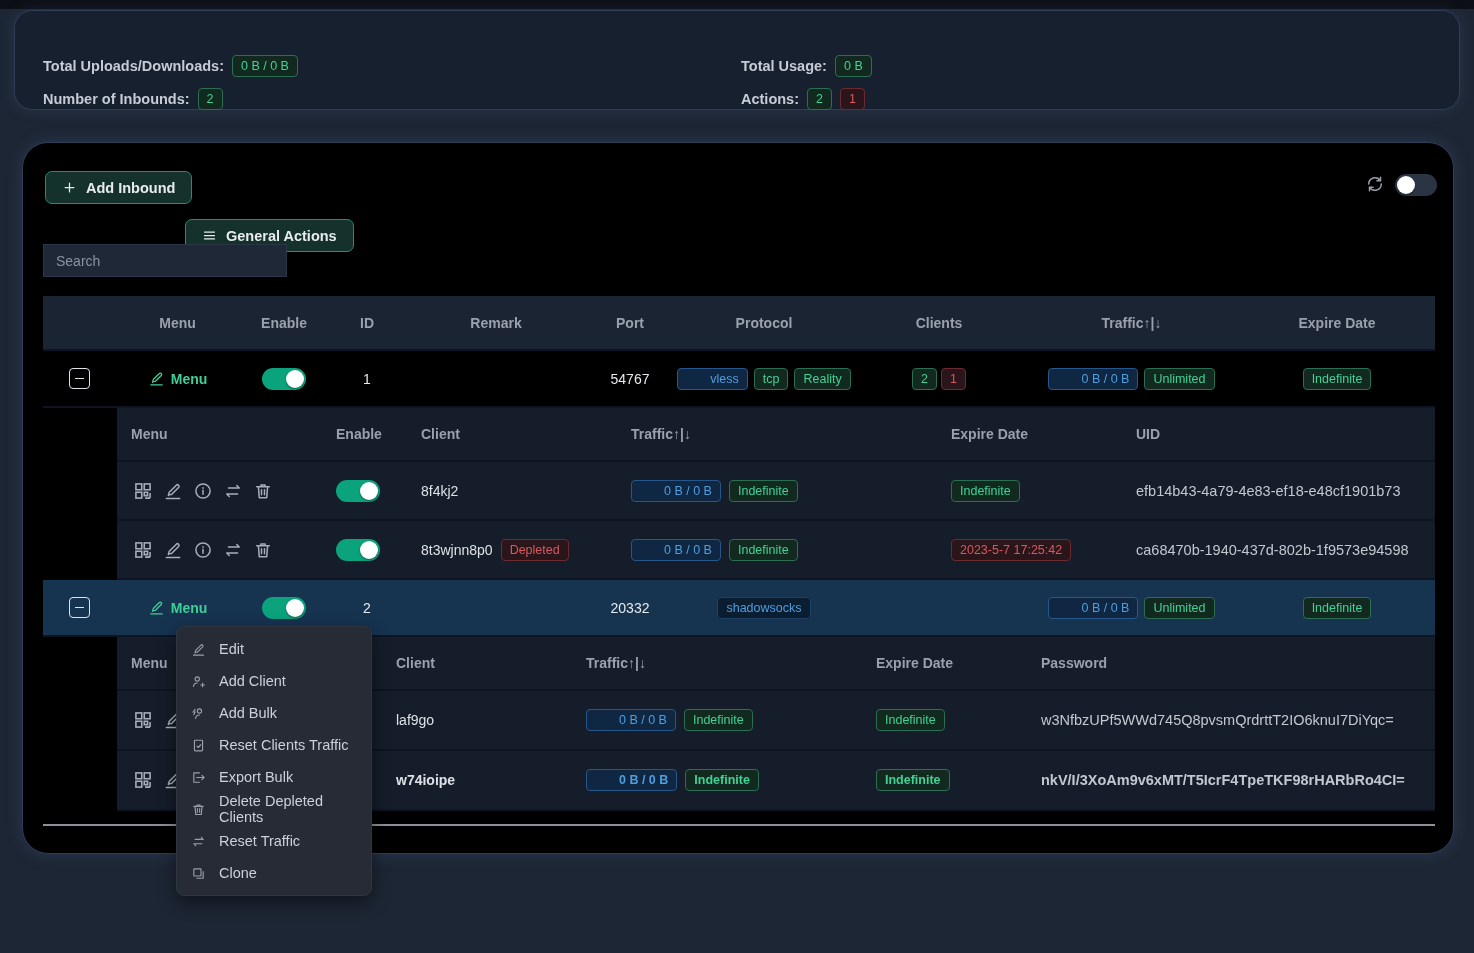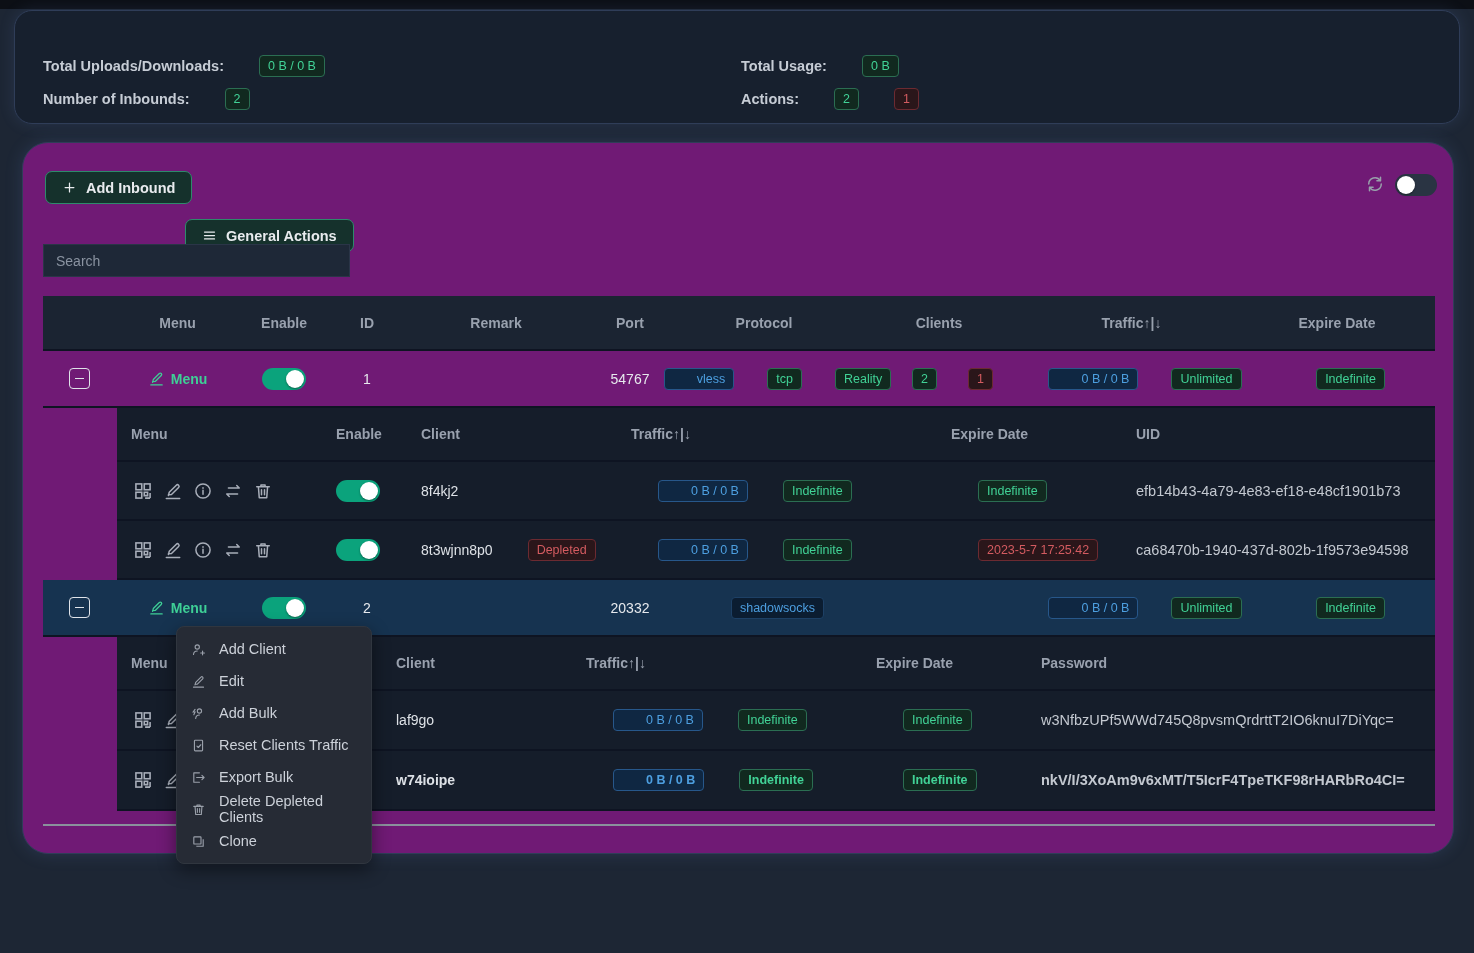--- a/index.html
+++ b/index.html
@@ -8,58 +8,58 @@
     background:#1d2634;
     font-family:"Liberation Sans", sans-serif;
     position:relative;
     overflow:hidden;
     color:#dfe3e8;
   }
   .topstrip { position:absolute; top:0; left:0; width:100%; height:9px; background:#0c0f15; }
 
   
   .stats-card {
-    position:absolute; top:10px; left:14px; width:1446px; height:114px;
+    position:absolute; top:10px; left:14px; width:1446px; height:100px;
     background:#17202e; border:1px solid #2f3d58; border-radius:18px;
     box-shadow:0 0 16px rgba(110,150,230,0.14);
   }
   .main-card {
     position:absolute; top:142px; left:22px; width:1432px; height:712px;
-    background:#701a75; border:1px solid #2f3d58; border-radius:26px;
+    background:#000000; border:1px solid #2f3d58; border-radius:26px;
     box-shadow:0 0 18px rgba(110,150,230,0.16);
   }
 
   
   .stats-col { position:absolute; top:44px; display:flex; flex-direction:column; gap:11px; }
   .stats-col.left { left:28px; }
   .stats-col.right { left:726px; }
   .stat-line { display:flex; align-items:center; gap:8px; height:22px; }
   .stat-label { color:#c6ccd5; font-size:14.5px; font-weight:700; }
 
   
   .badge {
     display:inline-block; padding:1px 8px; border-radius:4px;
-    font-size:12.5px; line-height:18px; border:1px solid; white-space:nowrap;margin-left:27px;
+    font-size:12.5px; line-height:18px; border:1px solid; white-space:nowrap;
   }
   .b-green { color:#41d296; border-color:#2b6e52; background:#11291f; }
   .b-red   { color:#d35b60; border-color:#6c2a31; background:#2a161a; }
   .b-blue  { color:#4d9fe0; border-color:#27578a; background:#0f2742;padding-left:32px; }
   .b-navy  { color:#4d9fe0; border-color:#1d4065; background:#0b1d31; }
 
   
   .btn {
     position:absolute; top:28px; height:33px; display:flex; align-items:center; gap:9px;
     background:#15312c; border:1px solid #2e8a6b; border-radius:7px;
     color:#e8ebee; font-size:14.5px; font-weight:600; padding:0 16px; cursor:pointer;
     font-family:"Liberation Sans", sans-serif;
   }
   .btn .bicon { display:flex; color:#e8ebee; }
   .btn svg { width:15px; height:15px; }
   .search {
-    position:absolute; top:101px; left:20px; width:307px; height:33px;
+    position:absolute; top:101px; left:20px; width:244px; height:33px;
     background:#1e2837; border:1px solid #2a3547; border-radius:0;
     color:#cfd4db; font-size:14px; padding:6px 12px; outline:none;
     font-family:"Liberation Sans", sans-serif;
   }
   .search::placeholder { color:#8a93a1; }
   .refresh-btn { position:absolute; top:31px; left:1342px; width:22px; height:22px; color:#98a0ab; cursor:pointer; }
   .refresh-btn svg { width:20px; height:20px; }
   .switch {
     position:relative; display:inline-block; width:44px; height:22px; border-radius:11px;
     background:#0ba37c; cursor:pointer; flex:none;
@@ -512,36 +512,36 @@
     </div>
 
     <div class="tbl-gap"></div>
     <div class="light-divider"></div>
   </div>
 
   <div class="ctxmenu">
     <div class="ctxitem">
       <span class="cicon">
           <svg viewBox="0 0 24 24">
+            <use href="#i-edit"></use>
+          </svg>
+        </span>
+      <span>Edit</span>
+    </div>
+    <div class="ctxitem">
+      <span class="cicon">
+          <svg viewBox="0 0 24 24">
             <use href="#i-useradd"></use>
           </svg>
         </span>
       <span>Add Client</span>
     </div>
     <div class="ctxitem">
       <span class="cicon">
           <svg viewBox="0 0 24 24">
-            <use href="#i-edit"></use>
-          </svg>
-        </span>
-      <span>Edit</span>
-    </div>
-    <div class="ctxitem">
-      <span class="cicon">
-          <svg viewBox="0 0 24 24">
             <use href="#i-userbulk"></use>
           </svg>
         </span>
       <span>Add Bulk</span>
     </div>
     <div class="ctxitem">
       <span class="cicon">
           <svg viewBox="0 0 24 24">
             <use href="#i-filecheck"></use>
           </svg>
@@ -560,20 +560,28 @@
       <span class="cicon">
           <svg viewBox="0 0 24 24">
             <use href="#i-trash"></use>
           </svg>
         </span>
       <span>Delete Depleted Clients</span>
     </div>
     <div class="ctxitem">
       <span class="cicon">
           <svg viewBox="0 0 24 24">
+            <use href="#i-swap"></use>
+          </svg>
+        </span>
+      <span>Reset Traffic</span>
+    </div>
+    <div class="ctxitem">
+      <span class="cicon">
+          <svg viewBox="0 0 24 24">
             <use href="#i-copy"></use>
           </svg>
         </span>
       <span>Clone</span>
     </div>
   </div>
 
 </div>
 
 </body></html>

